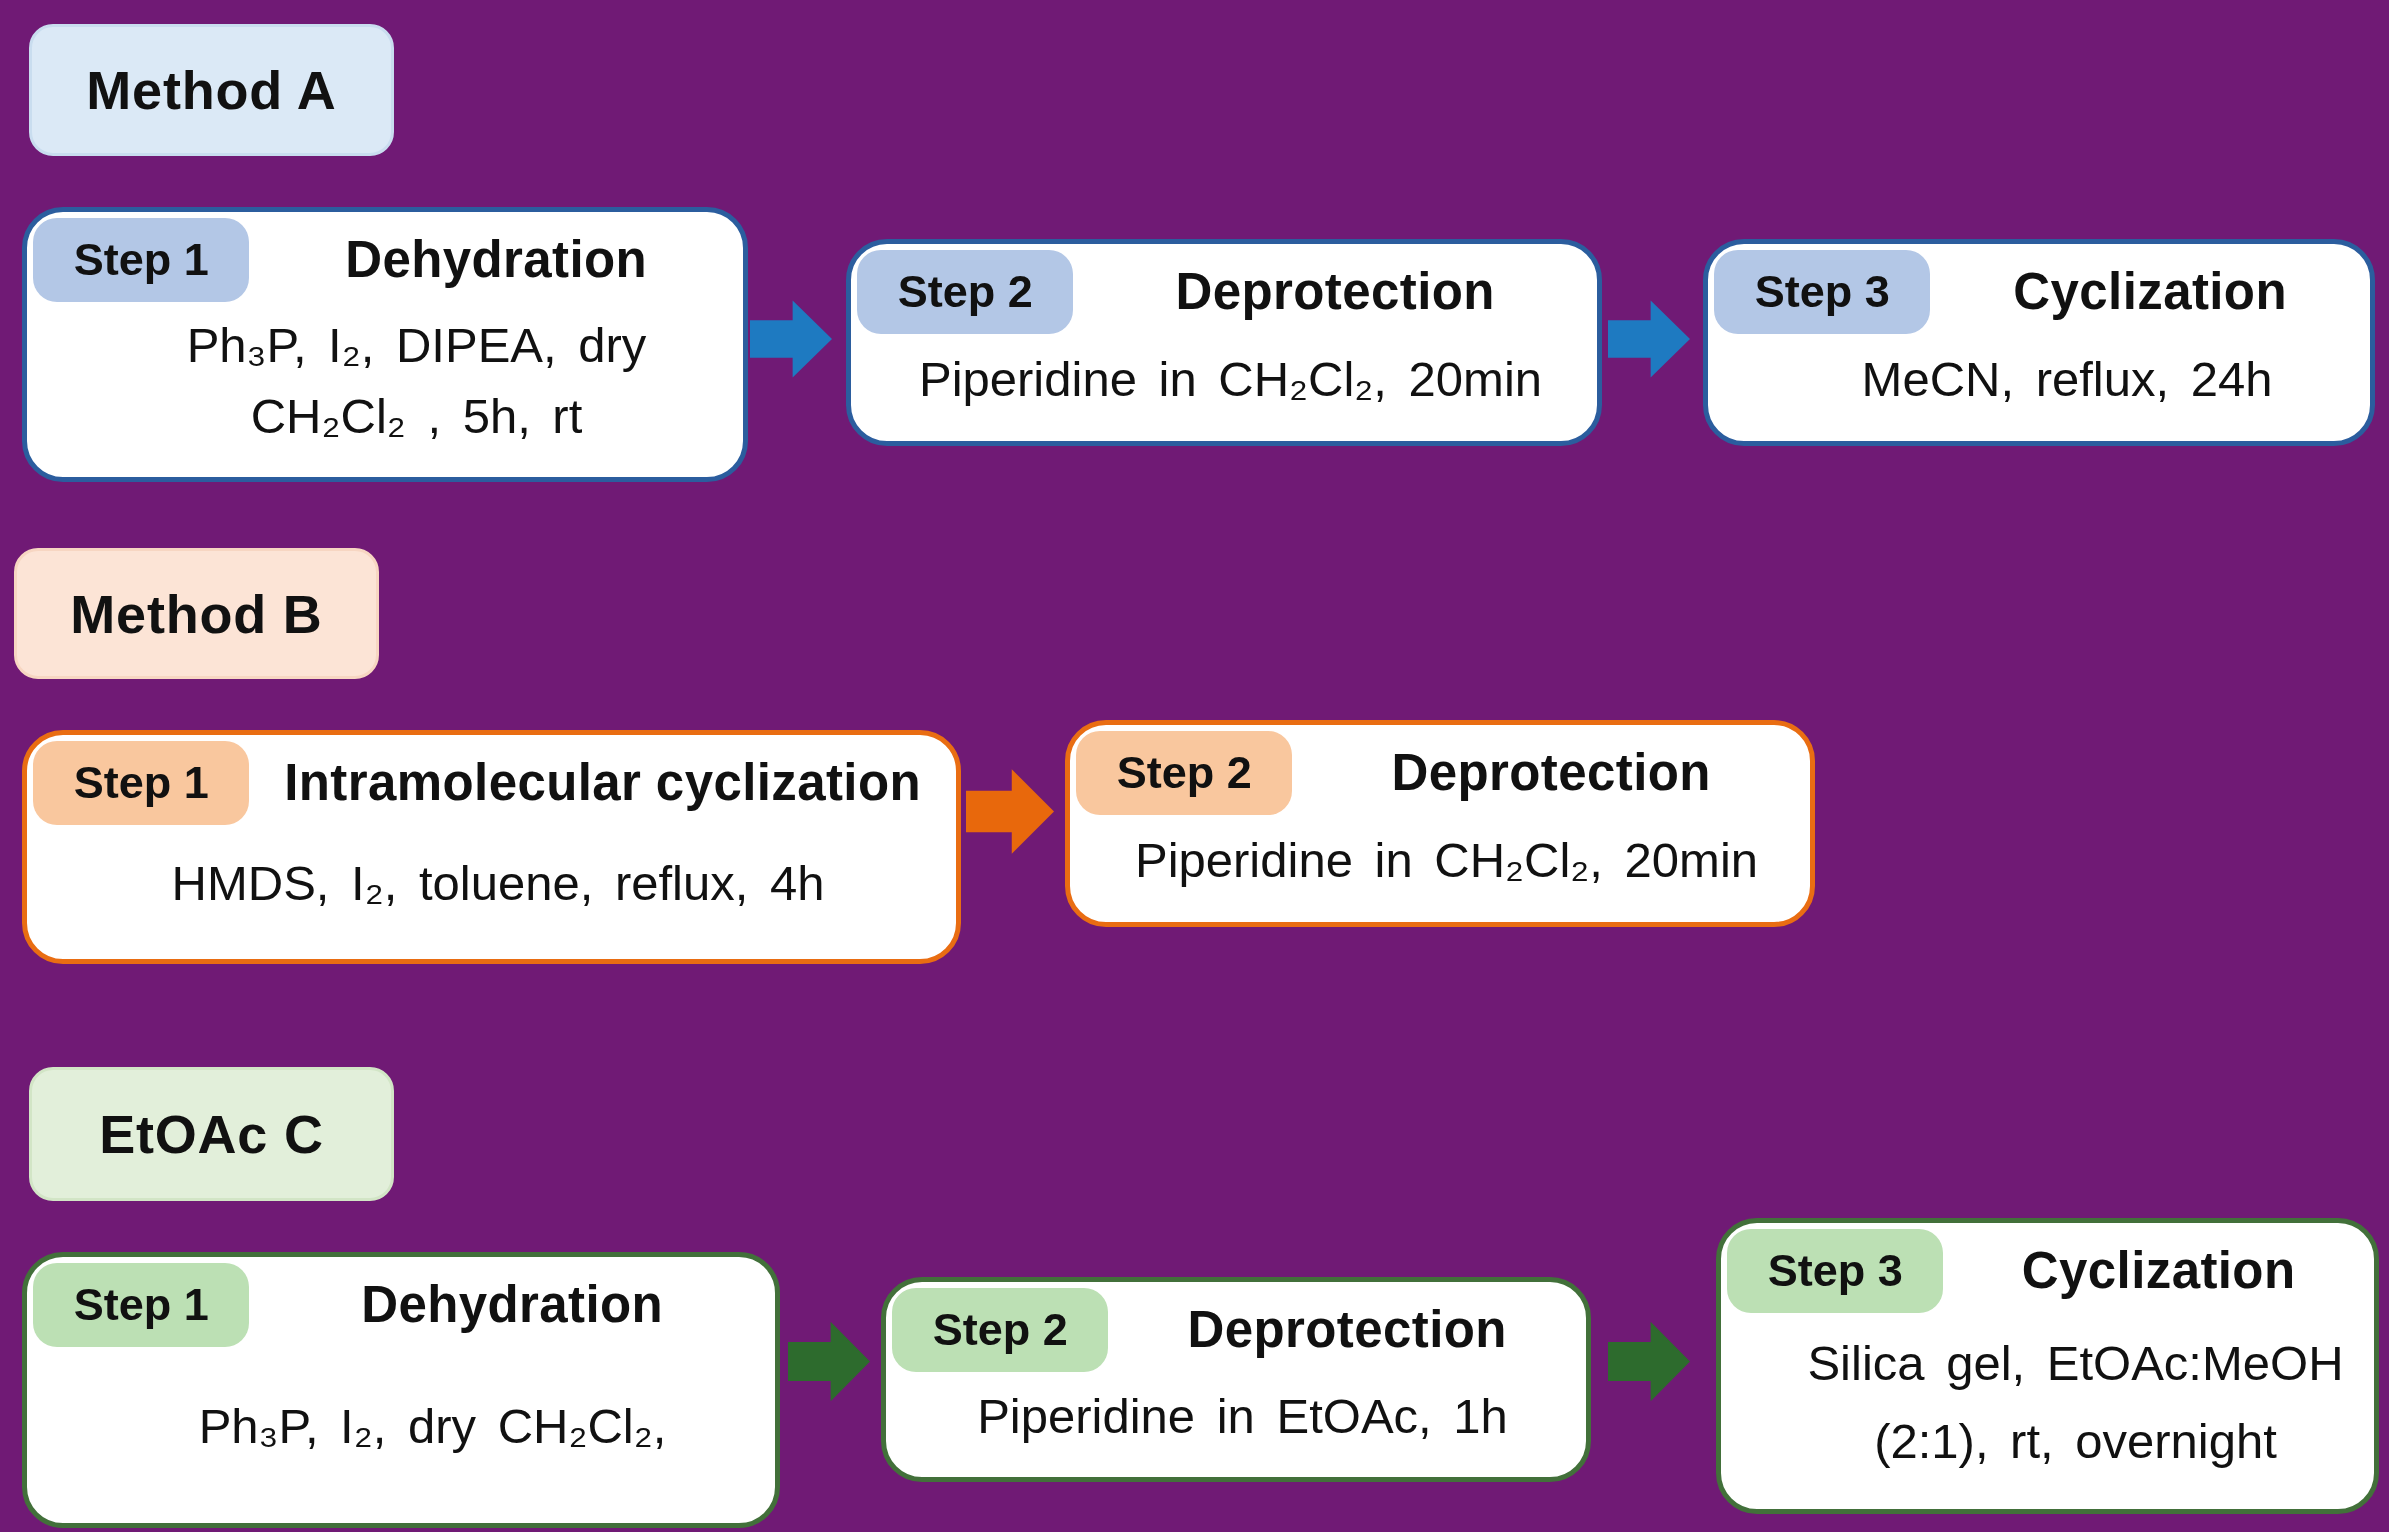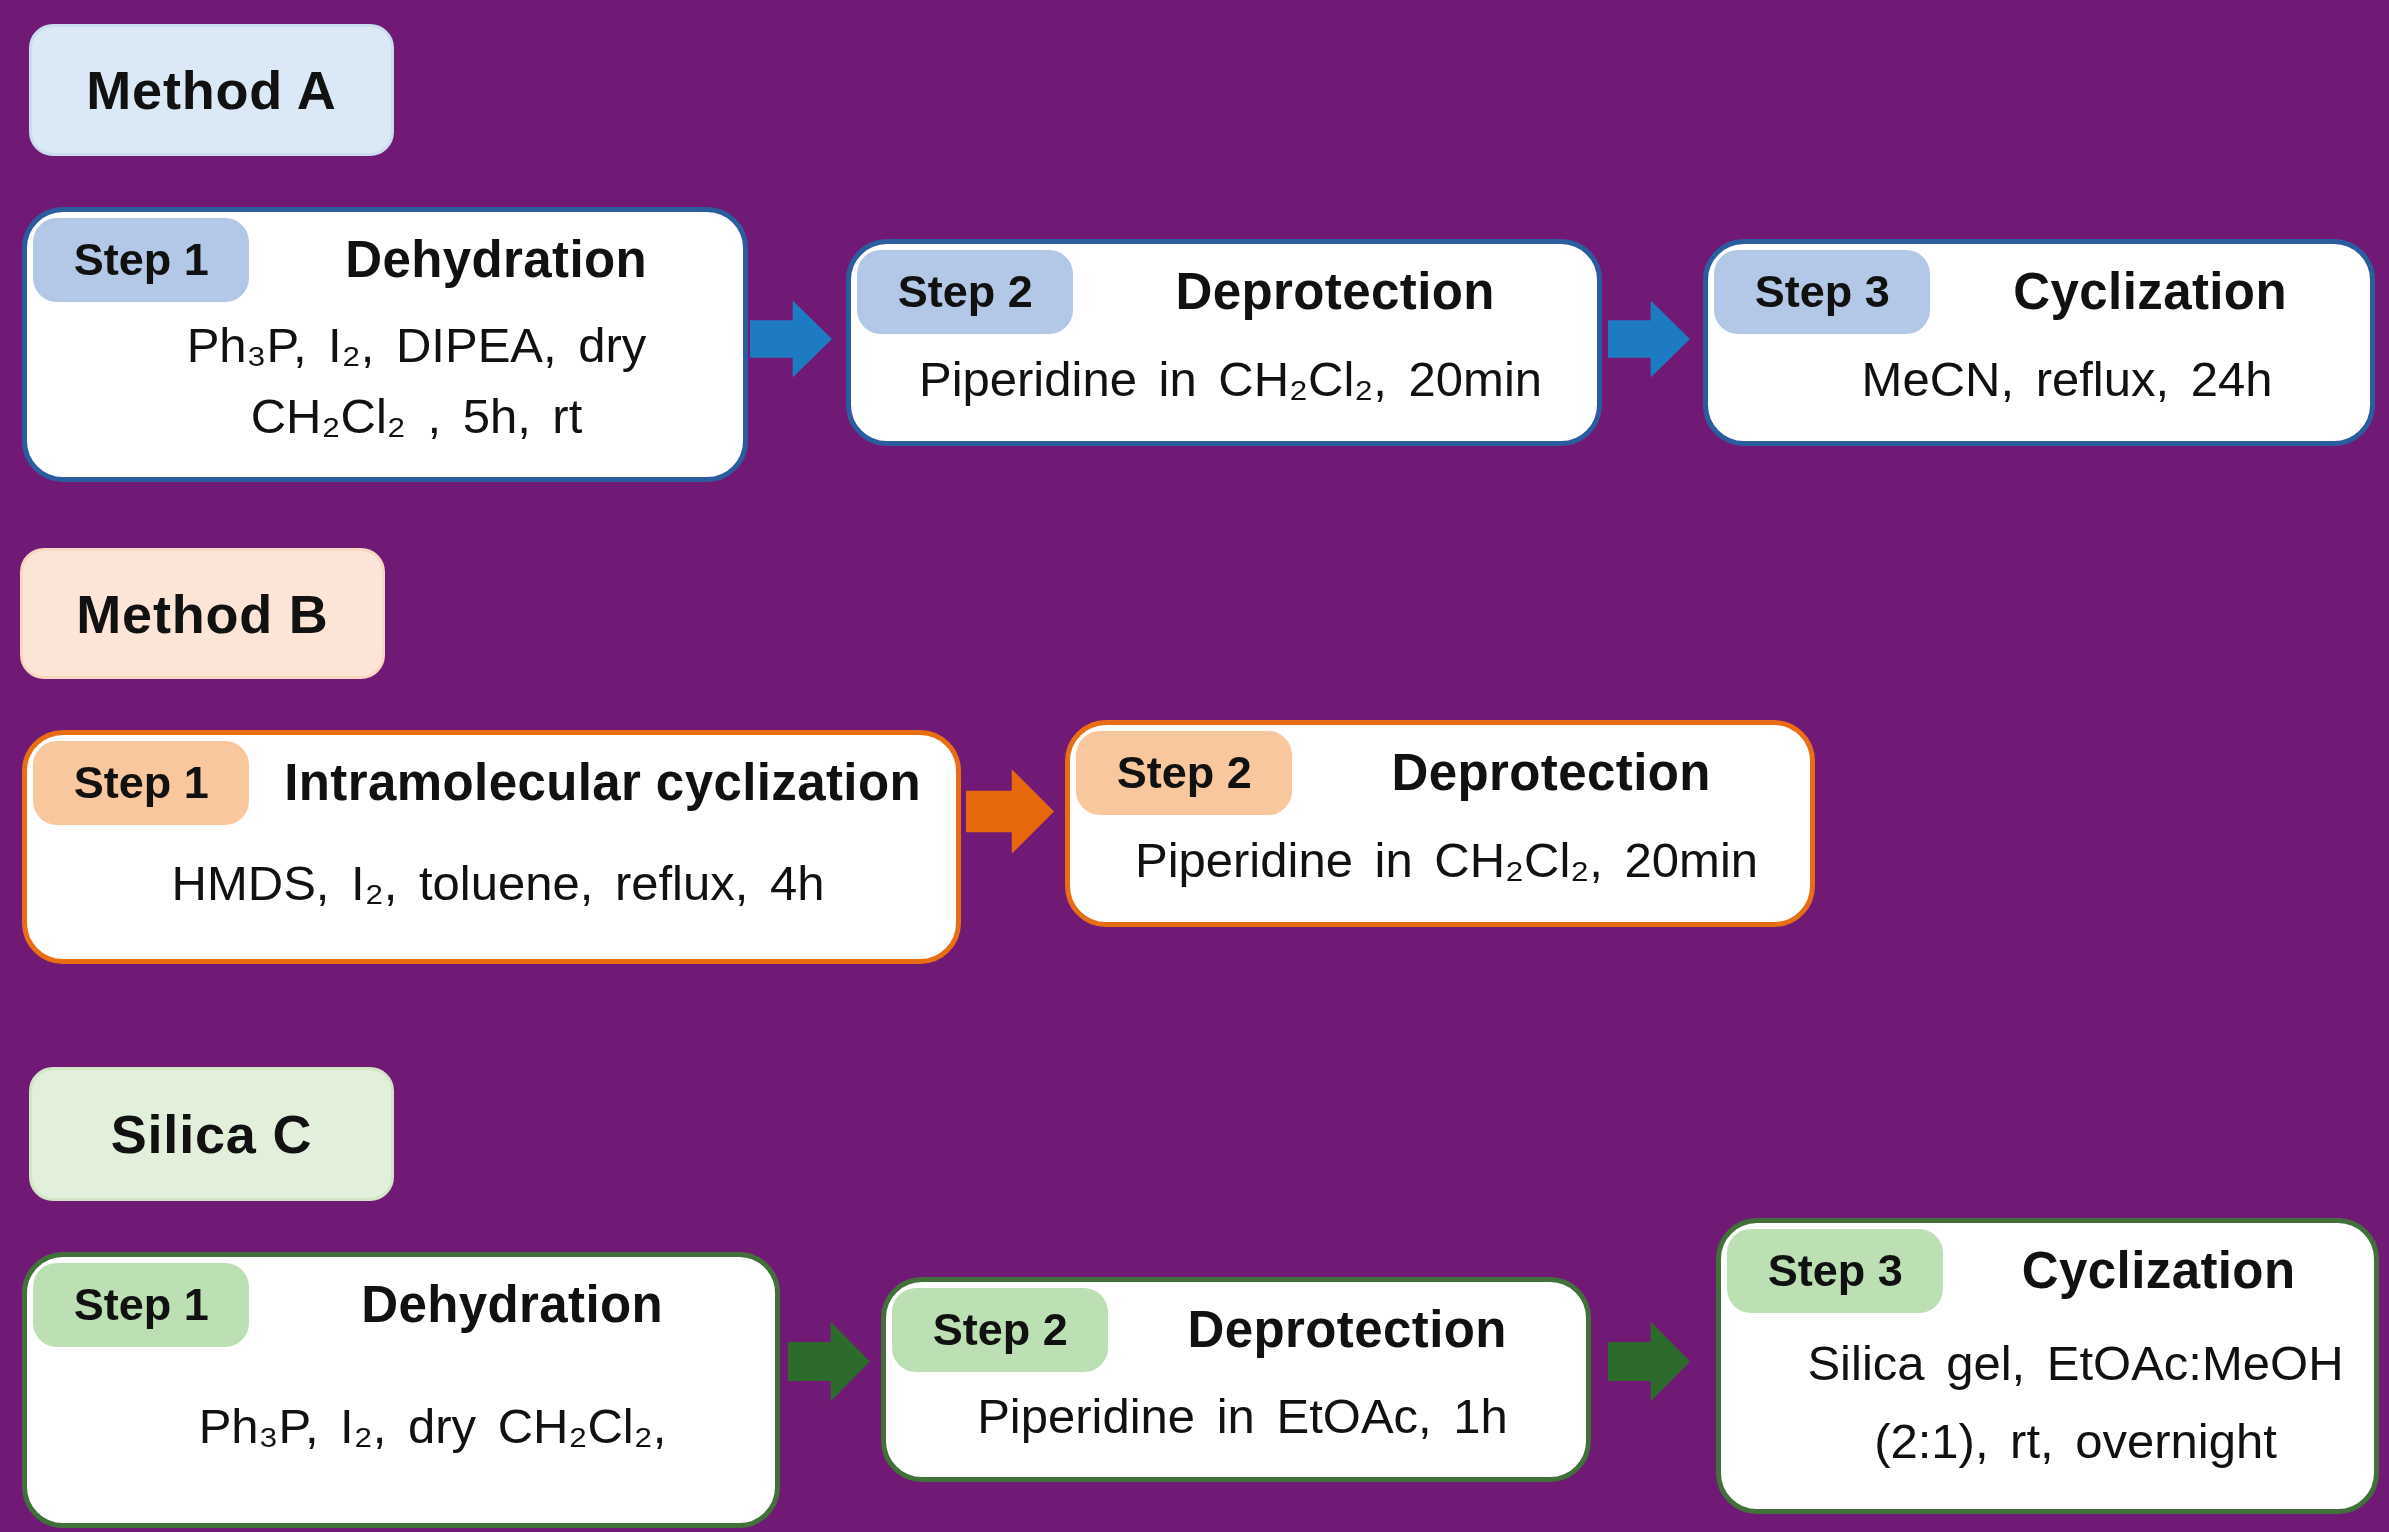--- a/index.html
+++ b/index.html
@@ -84,21 +84,21 @@
   
   .arrow {
     position: absolute;
   }
   .arrow polygon {
     fill: var(--arrow);
   }
 
   
   .lbl-a { left: 29px;  top: 24px;   width: 359px;  height: 126px; }
-  .lbl-b { left: 20px;  top: 548px;  width: 359px;  height: 125px; }
+  .lbl-b { left: 14px;  top: 548px;  width: 359px;  height: 125px; }
   .lbl-c { left: 29px;  top: 1067px; width: 359px;  height: 128px; }
 
   .box-a1 { left: 22px;   top: 207px;  width: 726px;  height: 275px; }
   .box-a2 { left: 846px; top: 239px;  width: 756px;  height: 207px; }
   .box-a3 { left: 1703px; top: 239px;  width: 672px;  height: 207px; }
 
   .box-b1 { left: 22px;   top: 730px;  width: 939px; height: 234px; }
   .box-b2 { left: 1065px; top: 720px;  width: 750px;  height: 207px; }
 
   .box-c1 { left: 22px;   top: 1252px; width: 758px;  height: 276px; }
@@ -186,21 +186,21 @@
         <div class="step-title">Deprotection</div>
       </div>
       <div class="step-body">
         <div>Piperidine in CH₂Cl₂, 20min</div>
       </div>
     </div>
   </section>
 
   <section style="--label_bg: #E2EFDA; --label_border: #D2E5C6; --badge: #BCE0B4; --border: #42703A; --arrow: #2D6B2D;">
     <div class="method-label lbl-c">
-      <span>Silica C</span>
+      <span>EtOAc C</span>
     </div>
 
     <div class="step-box box-c1">
       <div class="step-head">
         <div class="badge">Step 1</div>
         <div class="step-title">Dehydration</div>
       </div>
       <div class="step-body indent">
         <div>Ph₃P, I₂, dry CH₂Cl₂,</div>
       </div>

